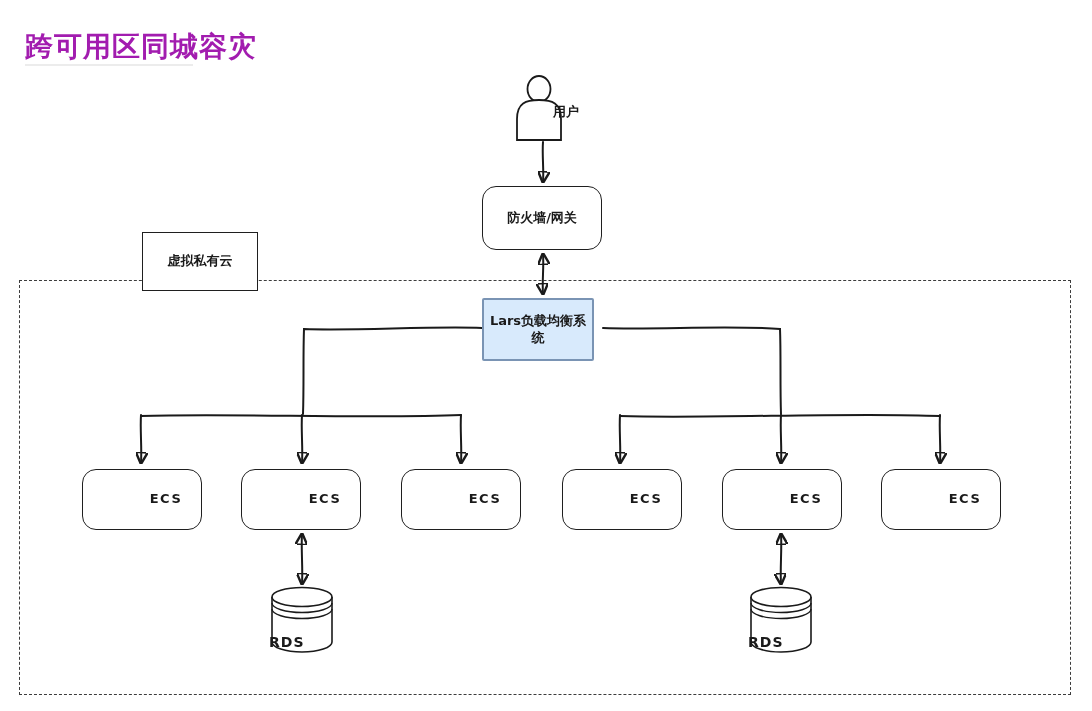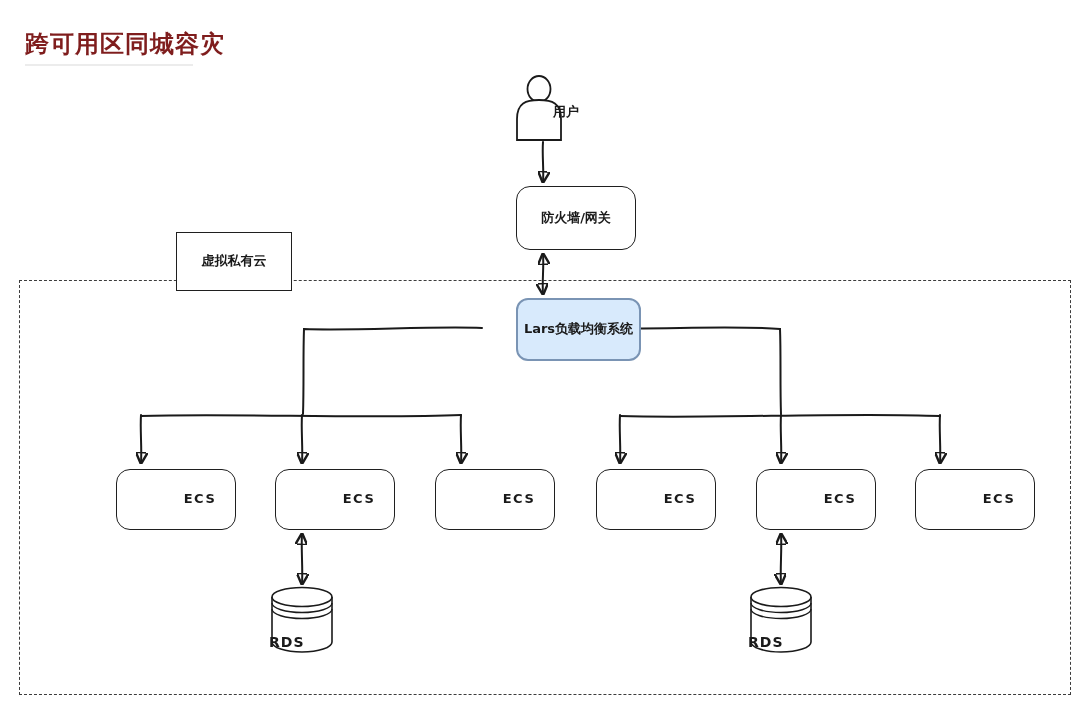--- a/index.html
+++ b/index.html
@@ -1,40 +1,40 @@
 <!DOCTYPE html>
 <html><head>
 <meta charset="utf-8">
 <style>
   html,body{margin:0;padding:0;background:#ffffff;}
   .canvas{
     position:relative;width:1092px;height:711px;background:#ffffff;overflow:hidden;
     font-family:"DejaVu Sans","Liberation Sans",sans-serif;color:#1a1a1a;
   }
   .page-title{
-    position:absolute;left:25px;top:28px;font-size:24px;font-weight:bold;
-    color:#7f1d1d;letter-spacing:1px;white-space:nowrap;
+    position:absolute;left:25px;top:28px;font-size:28px;font-weight:bold;
+    color:#a21caf;letter-spacing:1px;white-space:nowrap;
   }
   .title-underline{position:absolute;left:25px;top:64px;width:168px;height:2px;background:#ececec;}
   .wires{position:absolute;left:0;top:0;width:1092px;height:711px;pointer-events:none;z-index:1;}
   .wires path{stroke:#1a1a1a;stroke-width:2;fill:none;stroke-linecap:round;}
   .vpc-border{
     position:absolute;left:19px;top:280px;width:1052px;height:415px;
     border:1.5px dashed #3c3c3c;box-sizing:border-box;z-index:0;background:transparent;
   }
   .node{
     position:absolute;box-sizing:border-box;display:flex;align-items:center;justify-content:center;
     background:#ffffff;border:1.6px solid #1f1f1f;border-radius:14px;
-    font-size:13px;font-weight:bold;text-align:center;z-index:2;margin-left:34px;
+    font-size:13px;font-weight:bold;text-align:center;z-index:2;
   }
   .node span{display:block;line-height:1.25;}
   .firewall-box{left:482px;top:186px;width:120px;height:64px;}
   .vpc-label-box{left:142px;top:232px;width:116px;height:59px;border-radius:0;}
   .lb-box{
-    left:482px;top:298px;width:125px;height:63px;border-radius:12px;
+    left:482px;top:298px;width:112px;height:63px;border-radius:2px;
     background:#d8eafc;border:2px solid #7a94b4;
   }
   .ecs{width:120px;height:61px;top:469px;letter-spacing:1.5px;padding-left:48px;}
   .ecs-a1{left:82px;}  .ecs-a2{left:241px;} .ecs-a3{left:401px;}
   .ecs-b1{left:562px;} .ecs-b2{left:722px;} .ecs-b3{left:881px;}
   .user-figure{position:absolute;left:500px;top:70px;width:80px;height:75px;z-index:2;}
   .user-label{
     position:absolute;left:545px;top:103px;width:42px;text-align:center;
     font-size:13px;font-weight:bold;z-index:3;
   }

